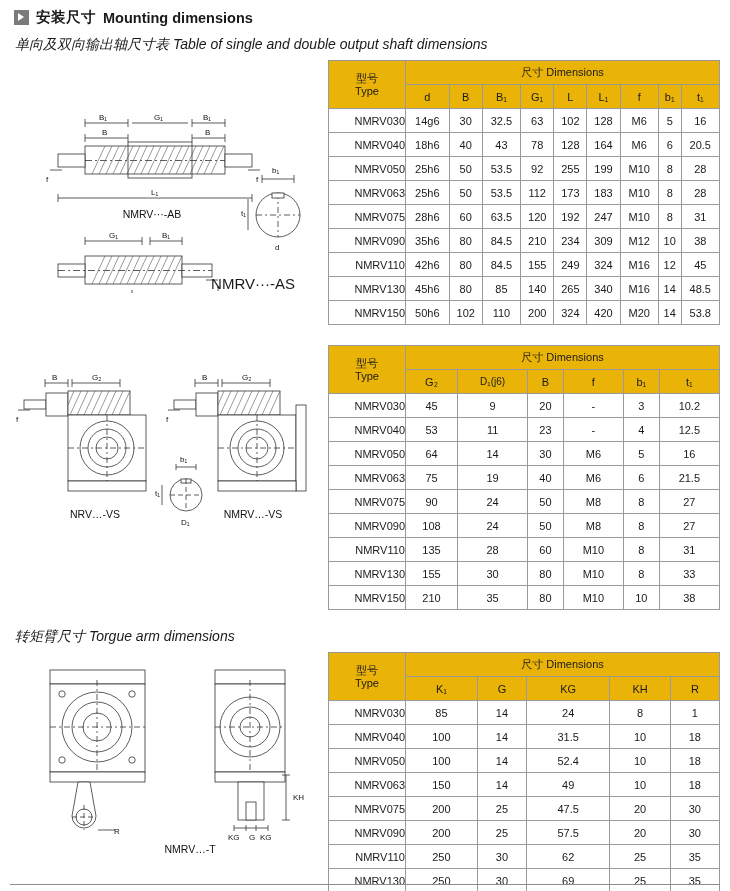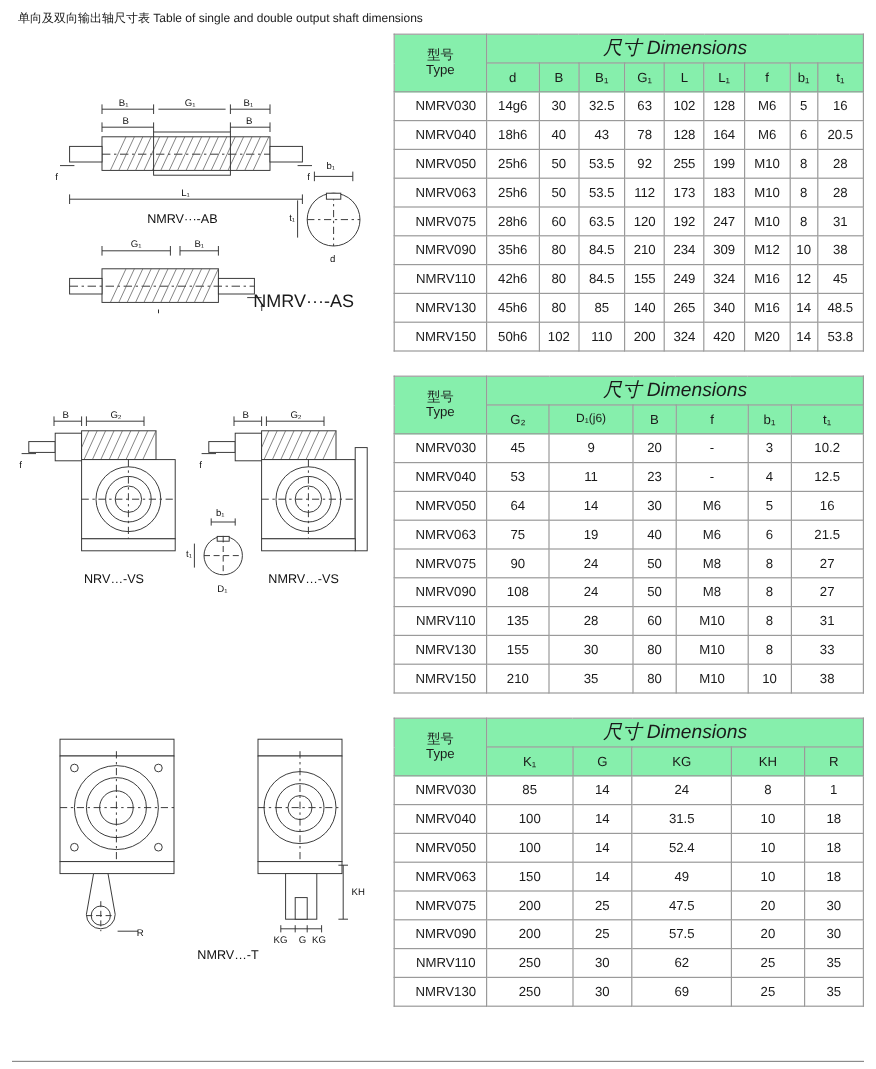--- a/index.html
+++ b/index.html
@@ -50,24 +50,25 @@
     font-weight: bold;
     letter-spacing: 0.5px;
   }
   .hdr-en {
     font-size: 14.5px;
     font-weight: bold;
   }
 
   
   .sec-title {
-    font-size: 10px;
+    font-size: 14px;
     padding-left: 5px;
     margin-bottom: 4px;
     white-space: nowrap;
+    font-style: italic;
   }
   .sec-title .cn { font-weight: normal; }
   .sec-title .en { }
 
   
   .section {
     position: relative;
     display: flex;
     align-items: flex-start;
   }
@@ -91,30 +92,30 @@
   table.spec th, table.spec td {
     border: 1px solid #9a9a9a;
     text-align: center;
     vertical-align: middle;
     padding: 0;
     height: 23px;
     font-weight: normal;
     white-space: nowrap;
   }
   table.spec thead th {
-    background: #86efac;
+    background: #eab308;
   }
   table.spec .type-col {
     width: 76px;
   }
   table.spec tbody td.type-cell {
-    text-align: center;
+    text-align: right;
     padding-left: 9px;
   }
-  .dims-head { font-size: 16px; font-style: italic; }
+  .dims-head { font-size: 11px; }
   .thead-type {
     line-height: 1.15;
     font-size: 11px;
     padding: 2px 0;
   }
 
   
   svg { display: block; }
   .fig-caption {
     font-size: 15px;
@@ -127,20 +128,25 @@
     left: 10px; right: 10px;
     bottom: 6px;
     border-top: 1px solid #8c8c8c;
   }
 </style>
 </head>
 <body>
 
 <div class="page">
 
+  <div class="page-header">
+    <span class="hdr-marker"></span>
+    <span class="hdr-cn">安装尺寸</span>
+    <span class="hdr-en">Mounting dimensions</span>
+  </div>
 
   <div class="sec-title">
     <span class="cn">单向及双向输出轴尺寸表</span>
     <span class="en">Table of single and double output shaft dimensions</span>
   </div>
 
   <div class="section">
     <div class="fig-col">
 
       <svg width="318" height="235" viewBox="0 0 318 235">
@@ -607,20 +613,24 @@
             <td>10</td>
             <td>38</td>
           </tr>
         </tbody>
       </table>
     </div>
   </div>
 
   <div class="sec-gap"></div>
 
+  <div class="sec-title">
+    <span class="cn">转矩臂尺寸</span>
+    <span class="en">Torgue arm dimensions</span>
+  </div>
 
   <div class="section">
     <div class="fig-col">
       <svg width="318" height="210" viewBox="0 0 318 210">
 
         <g stroke="#333" fill="none" stroke-width="0.8">
           <rect x="40" y="20" width="95" height="14" fill="#fff"></rect>
           <rect x="40" y="34" width="95" height="88" fill="#fff"></rect>
           <circle cx="87" cy="77" r="35" fill="#fff"></circle>
           <circle cx="87" cy="77" r="25" fill="#fff"></circle>

